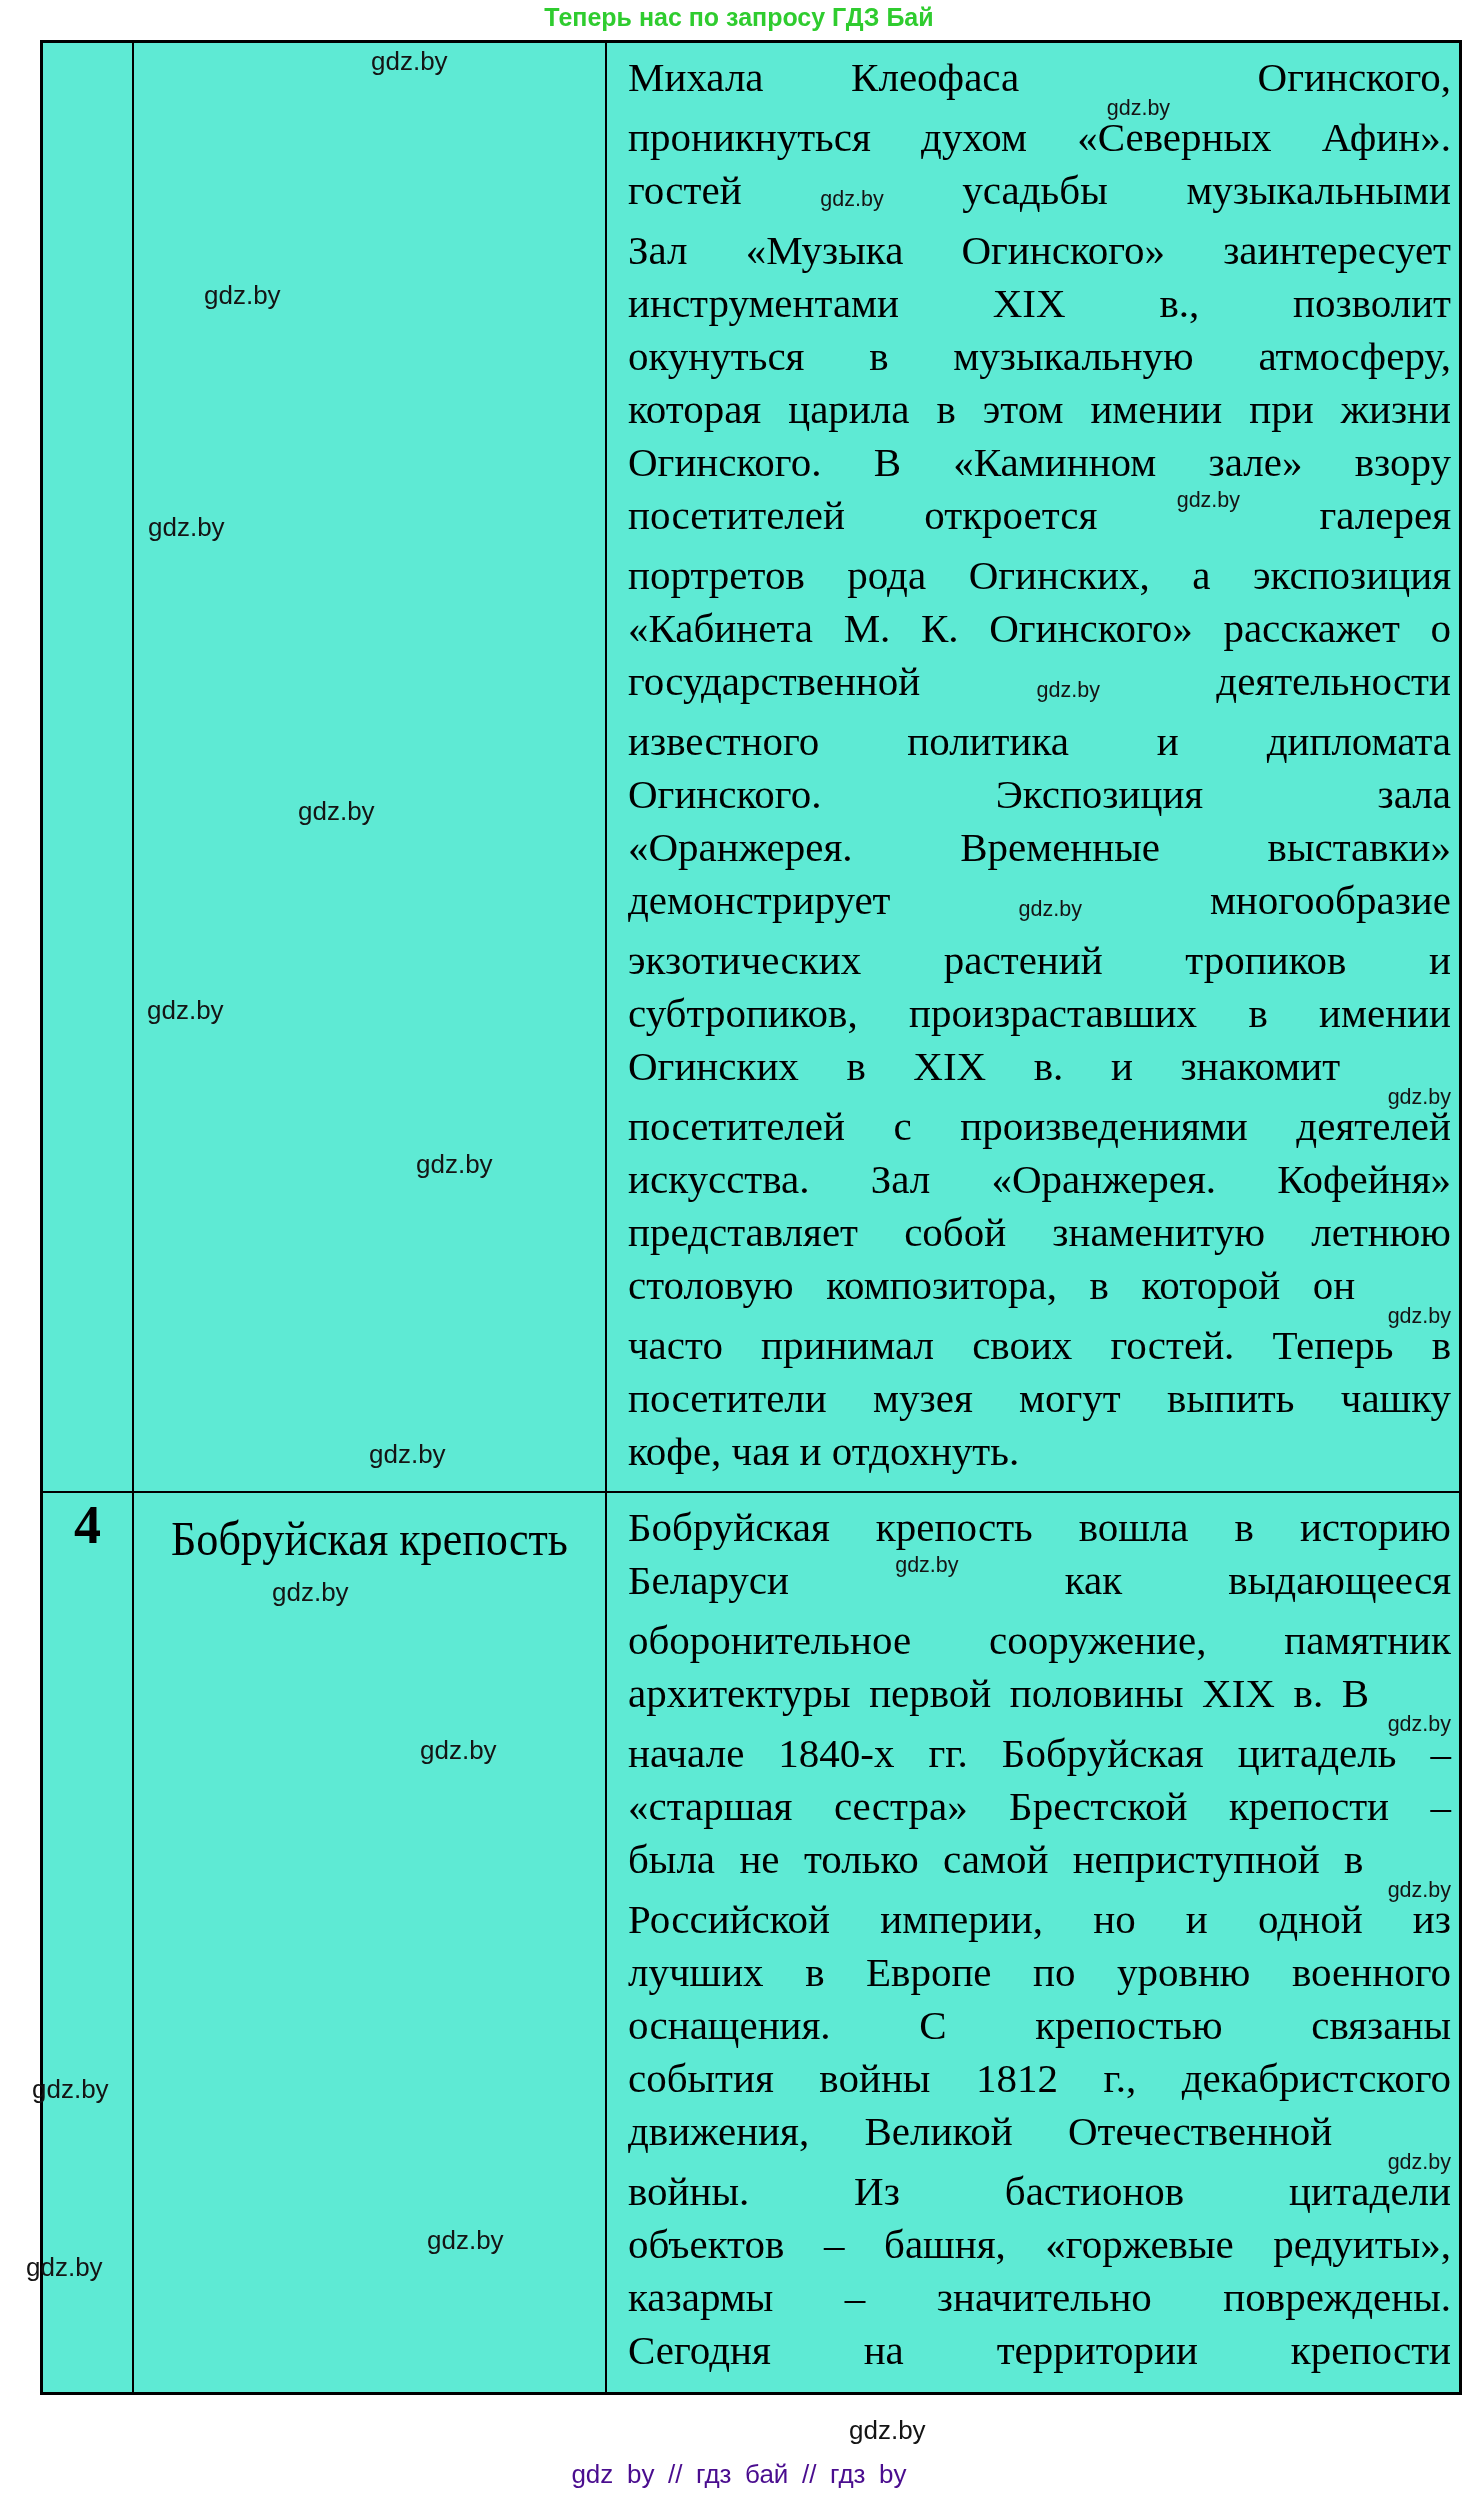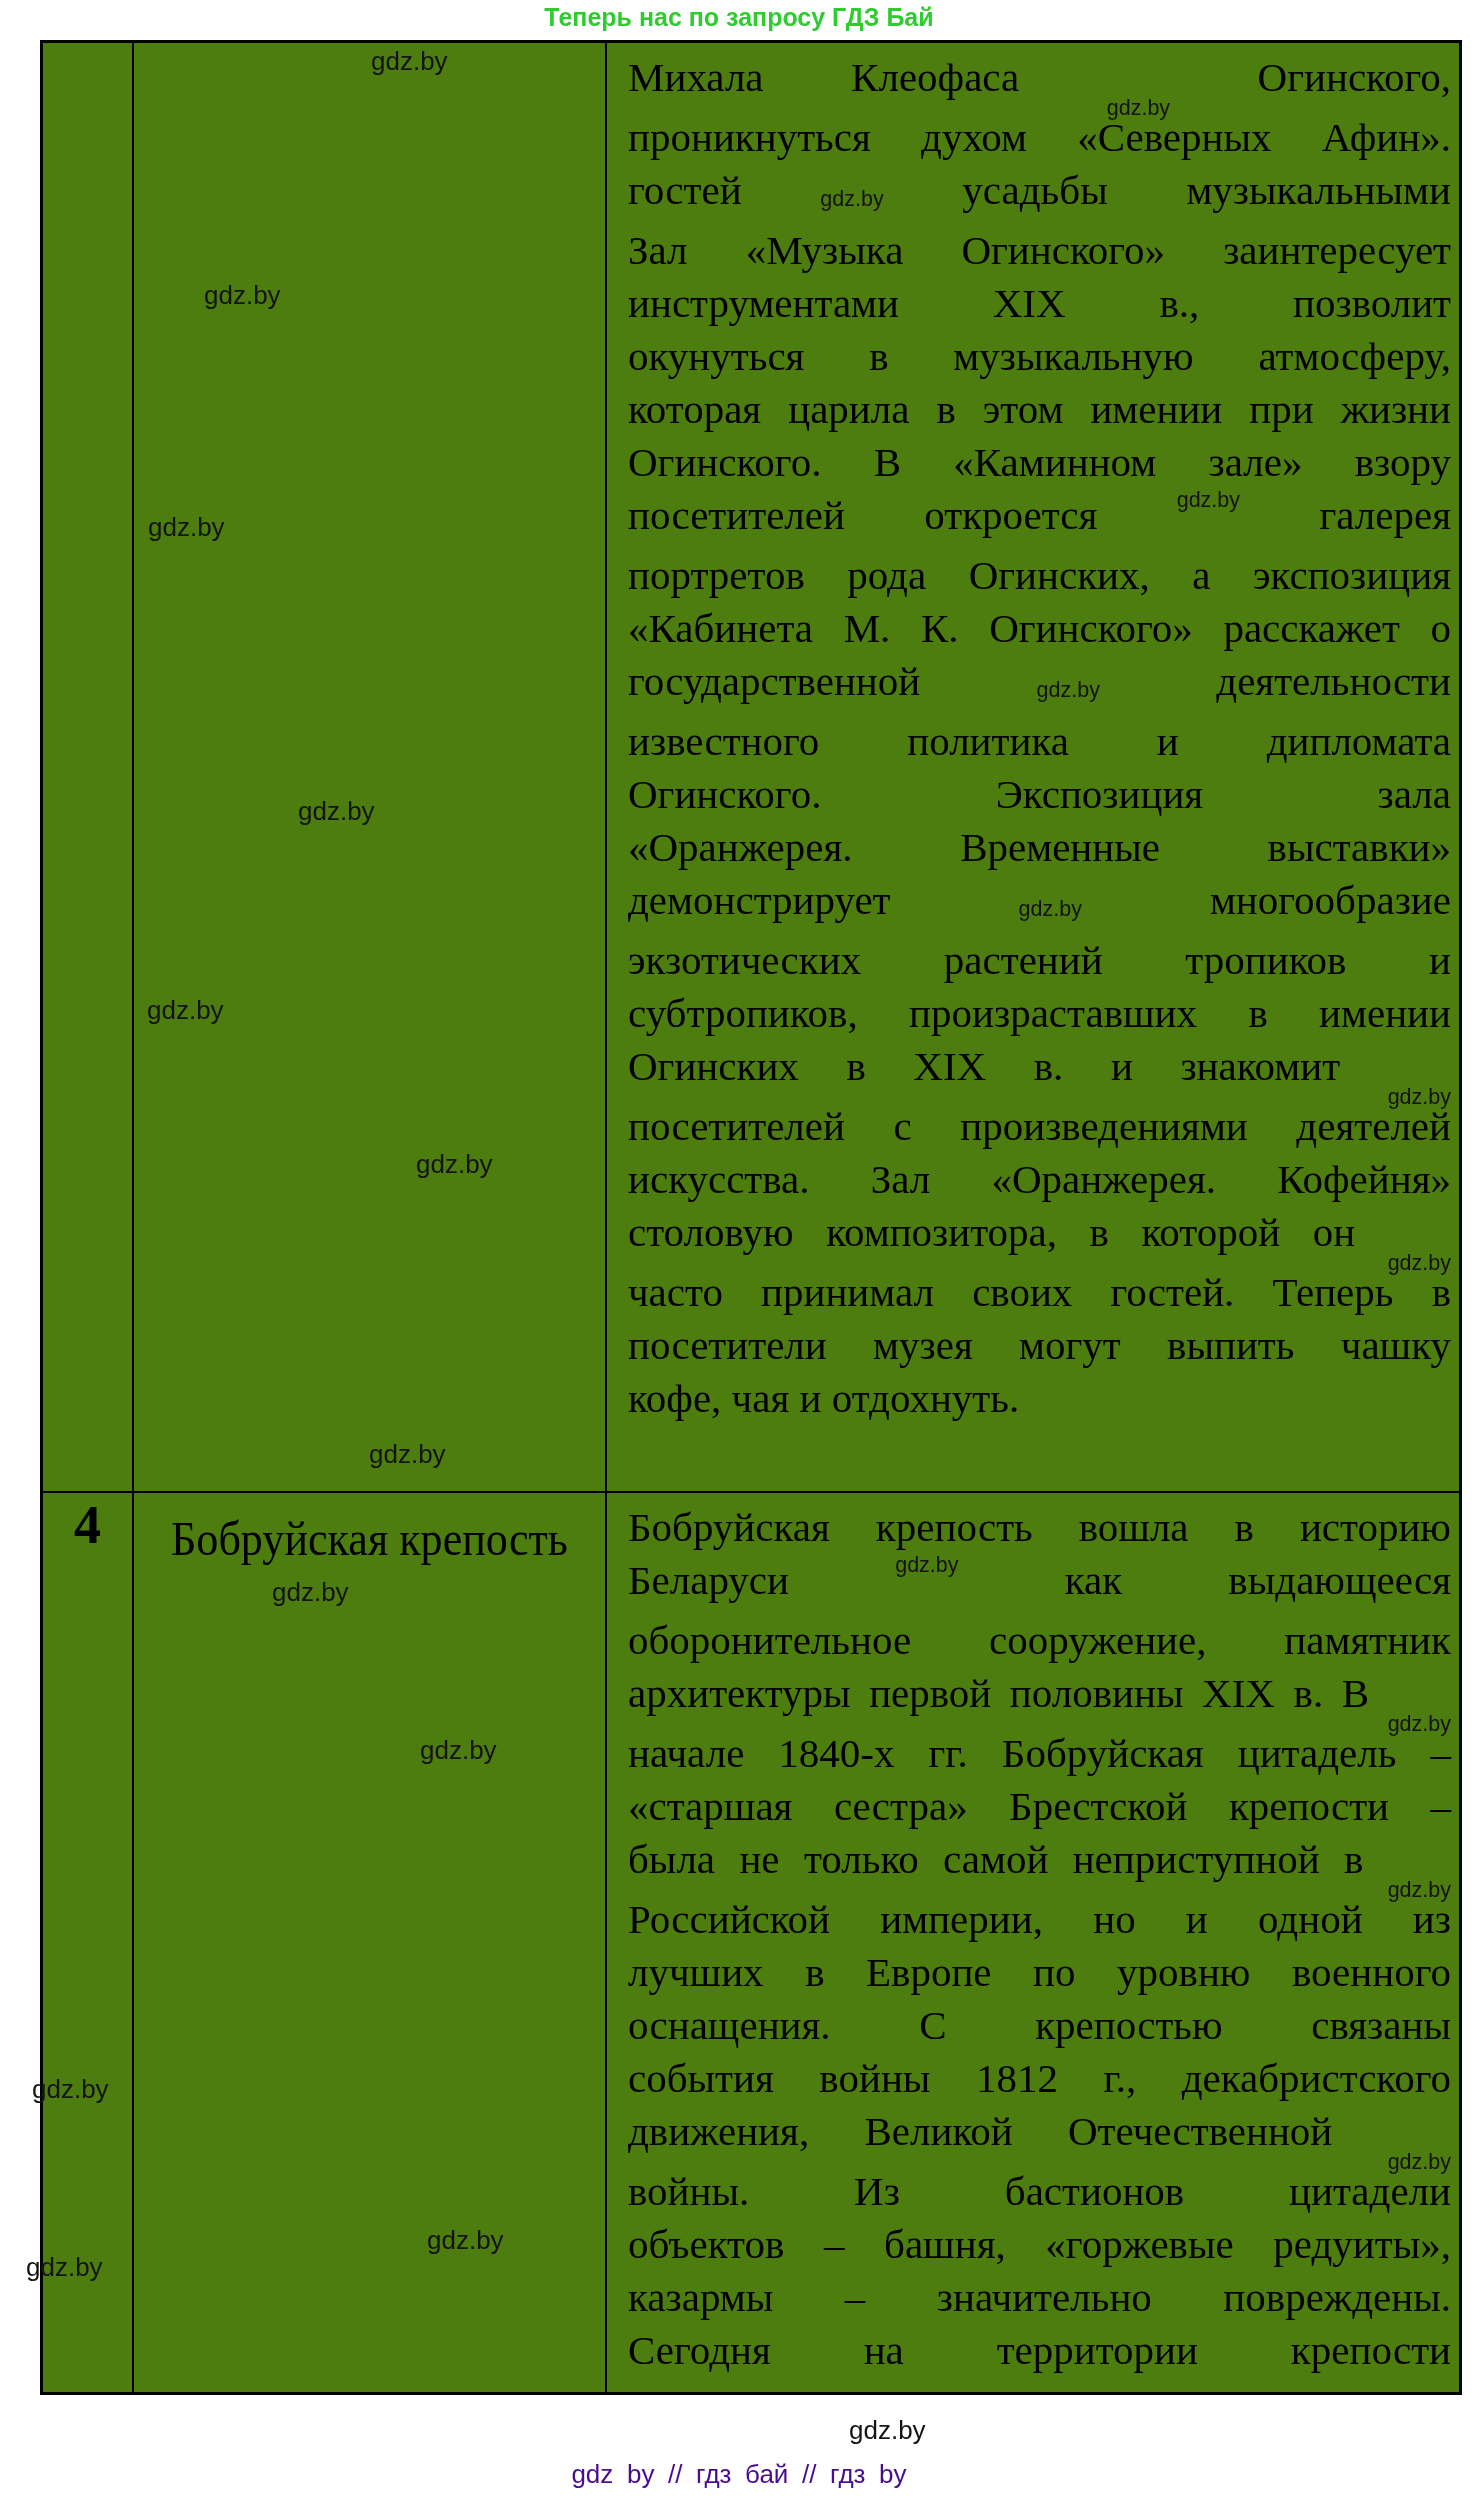--- a/index.html
+++ b/index.html
@@ -27,21 +27,21 @@
     font-size:26px;
     line-height:32px;
     word-spacing:6.4px;
   }
   .doc-table{
     position:absolute;left:40px;top:40px;
     width:1422px;height:2355px;
     border:3.2px solid #000;
     box-sizing:border-box;
     display:flex;flex-direction:column;
-    background:#4d7c0f;
+    background:#5eead4;
   }
   .trow{display:flex;box-sizing:border-box;overflow:hidden;}
   .trow.r1{height:1450px;border-bottom:2.4px solid #000;}
   .trow.r2{flex:1;}
   .cell{box-sizing:border-box;overflow:hidden;}
   .c1{width:91px;border-right:2.4px solid #000;text-align:center;padding-top:4.8px;}
   .c2{width:473px;border-right:2.4px solid #000;text-align:center;padding-top:19px;}
   .c3{flex:1;padding:8px 8px 0 21px;}
   .row-num{
     font-size:54px;font-weight:bold;line-height:1;
@@ -110,20 +110,21 @@
           <div class="jline">государственной <span class="wm-inline pos-base">gdz.by</span> деятельности</div>
           <div class="jline">известного политика и дипломата</div>
           <div class="jline">Огинского. Экспозиция зала</div>
           <div class="jline">«Оранжерея. Временные выставки»</div>
           <div class="jline">демонстрирует <span class="wm-inline pos-base">gdz.by</span> многообразие</div>
           <div class="jline">экзотических растений тропиков и</div>
           <div class="jline">субтропиков, произраставших в имении</div>
           <div class="jline">Огинских в XIX в. и знакомит <span class="wm-inline pos-sub">gdz.by</span></div>
           <div class="jline">посетителей с произведениями деятелей</div>
           <div class="jline">искусства. Зал «Оранжерея. Кофейня»</div>
+          <div class="jline">представляет собой знаменитую летнюю</div>
           <div class="jline">столовую композитора, в которой он <span class="wm-inline pos-sub">gdz.by</span></div>
           <div class="jline">часто принимал своих гостей. Теперь в</div>
           <div class="jline">посетители музея могут выпить чашку</div>
           <div class="jline align-left">кофе, чая и отдохнуть.</div>
         </div>
     </div>
 
     <div class="trow r2">
       <div class="cell c1">
         <span class="row-num">4</span>

